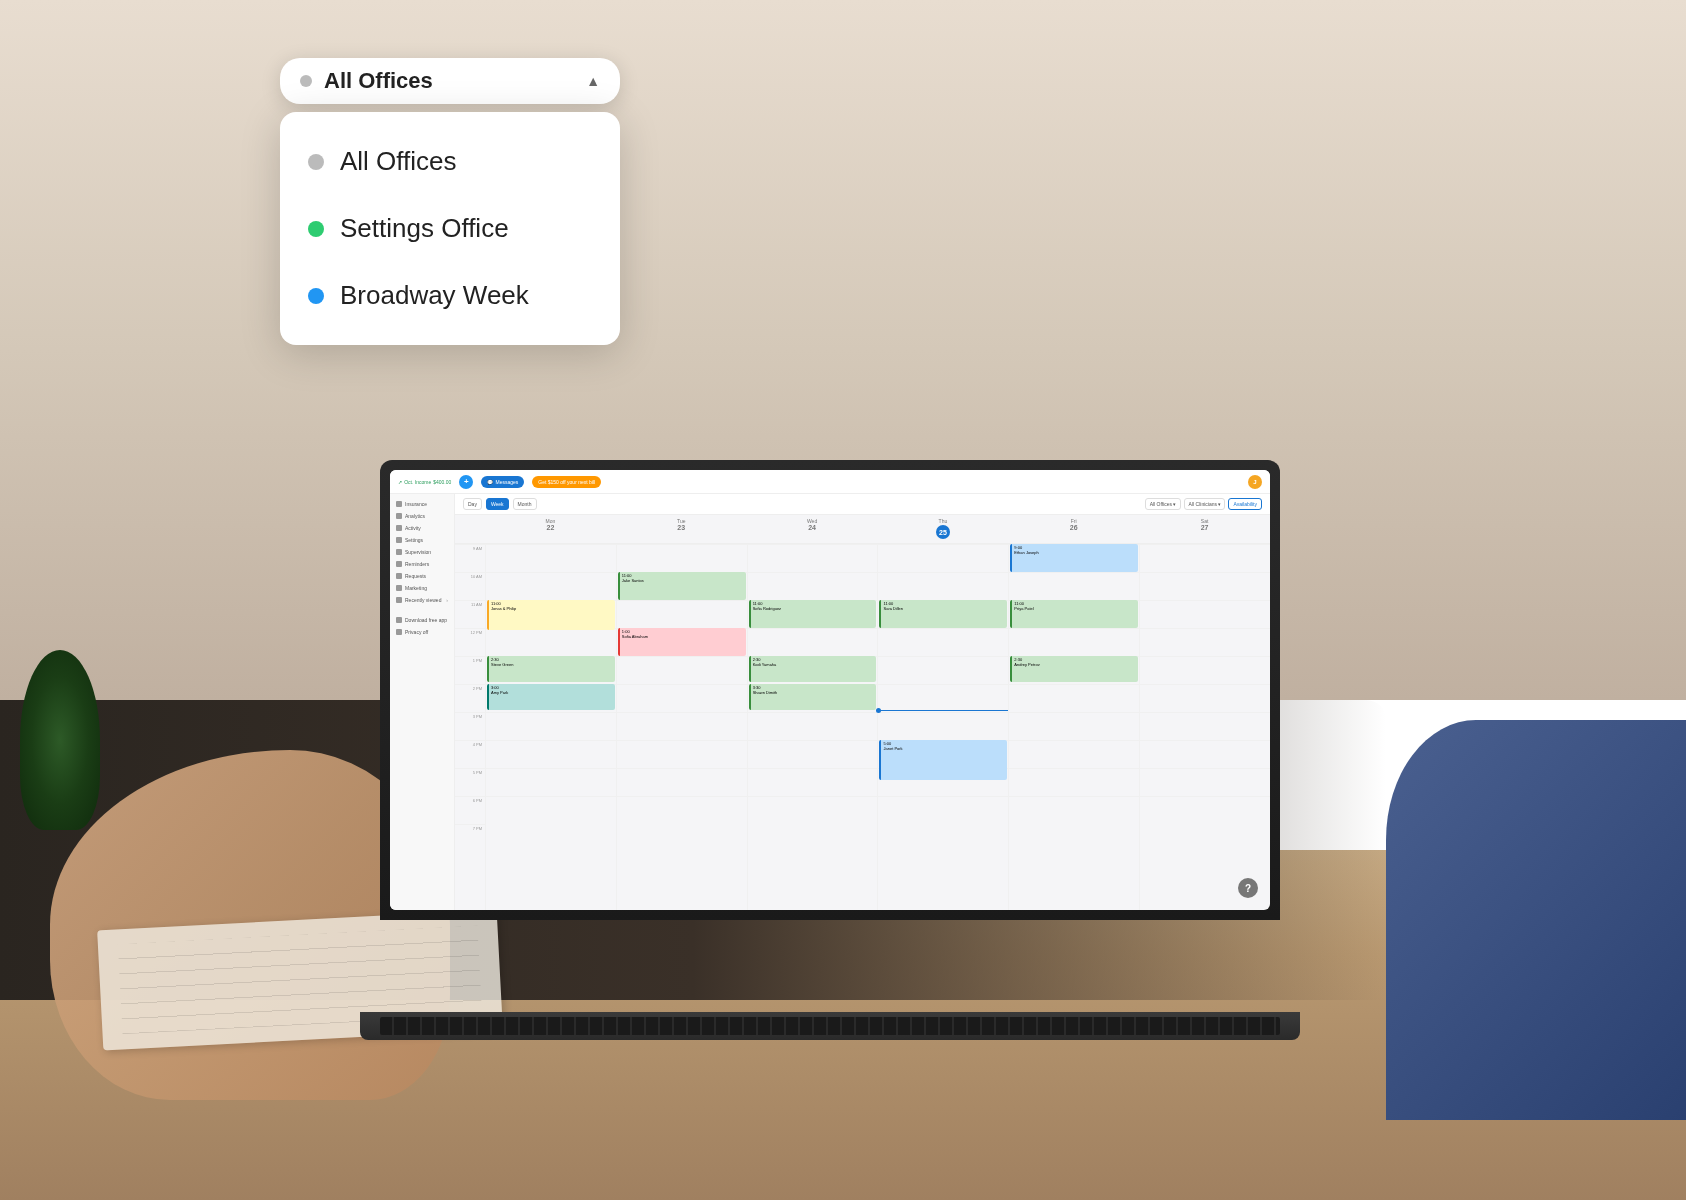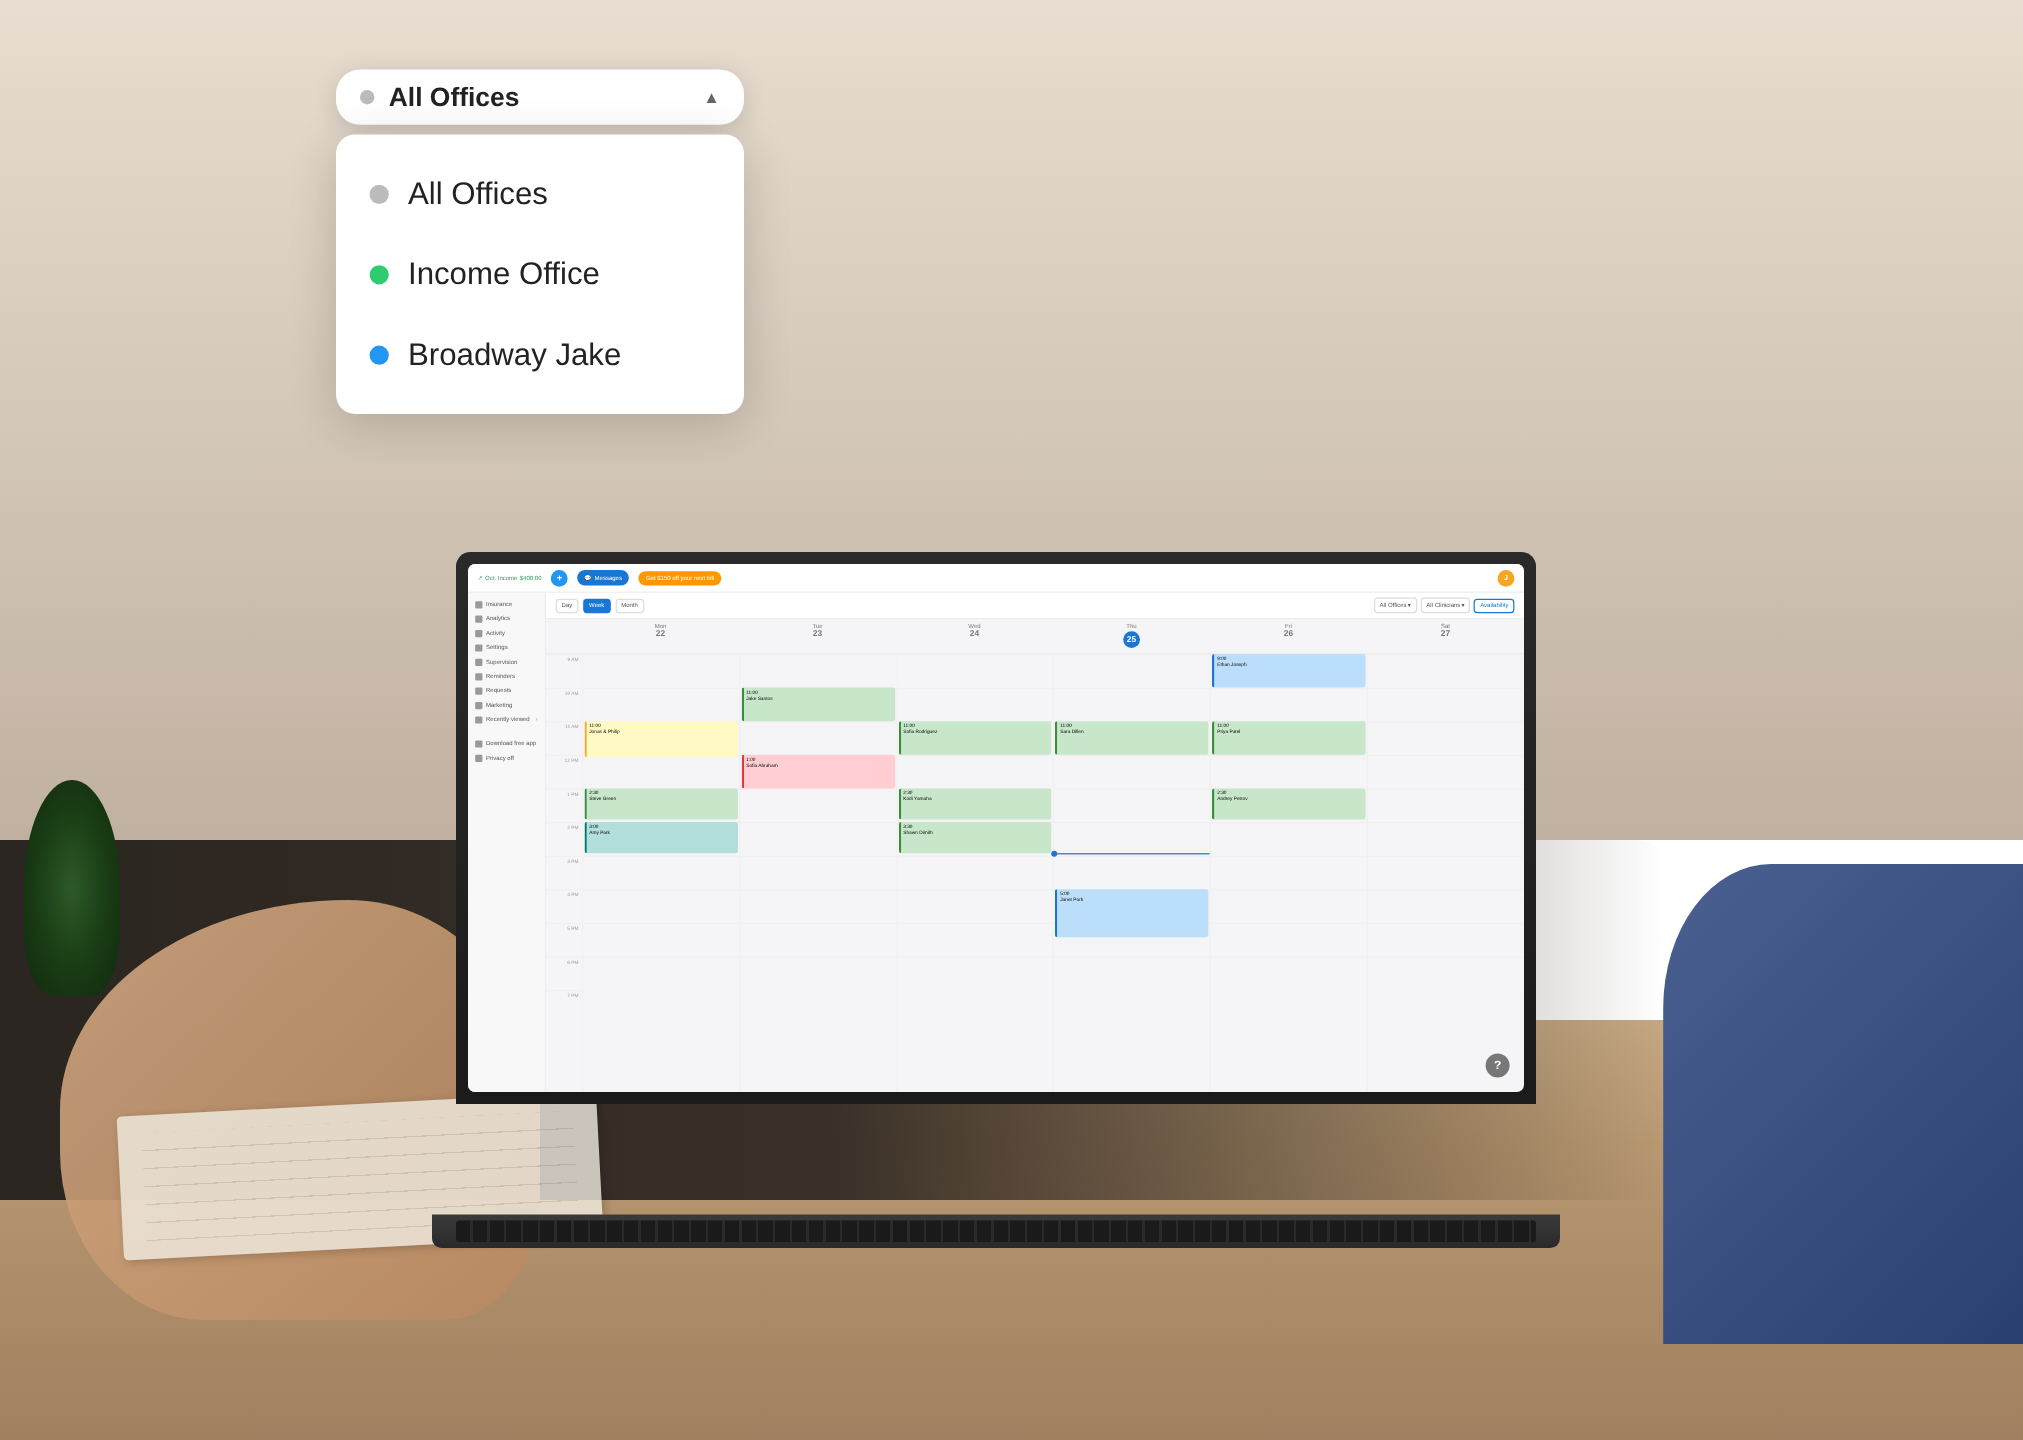--- a/index.html
+++ b/index.html
@@ -843,20 +843,20 @@
     <span class="selector-chevron">▲</span>
   </div>
 
   <div class="selector-dropdown">
     <div class="dropdown-item">
       <div class="dropdown-dot dot-gray"></div>
       <span>All Offices</span>
     </div>
     <div class="dropdown-item">
       <div class="dropdown-dot dot-green"></div>
-      <span>Income Office</span>
+      <span>Settings Office</span>
     </div>
     <div class="dropdown-item">
       <div class="dropdown-dot dot-blue"></div>
-      <span>Broadway Jake</span>
+      <span>Broadway Week</span>
     </div>
   </div>
 </div>
 
 </body></html>

